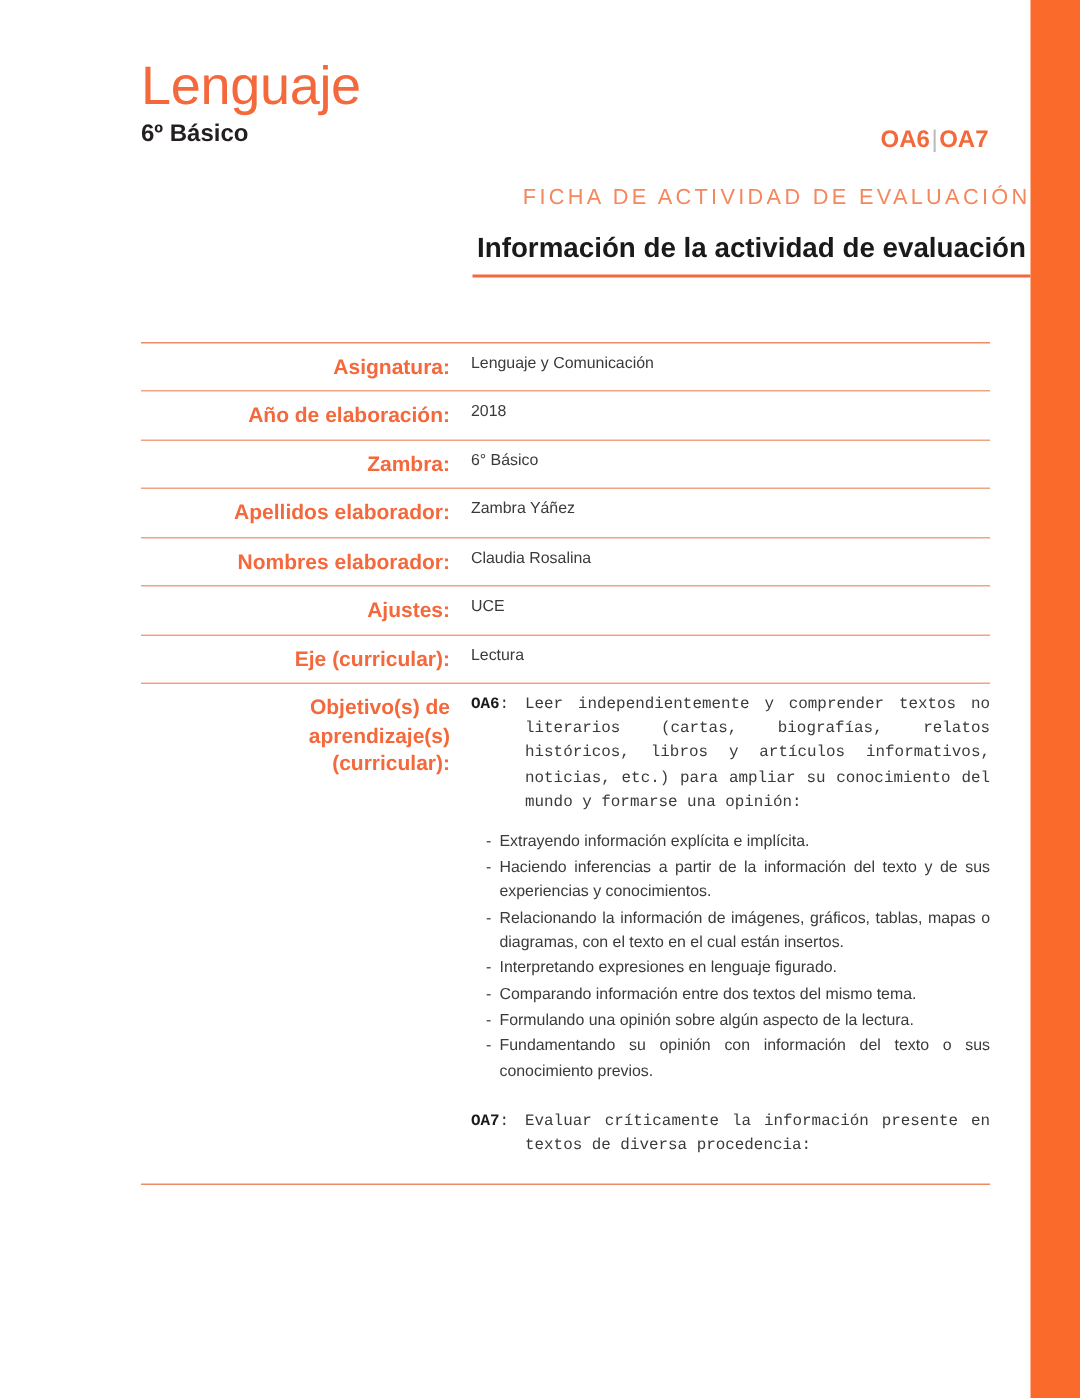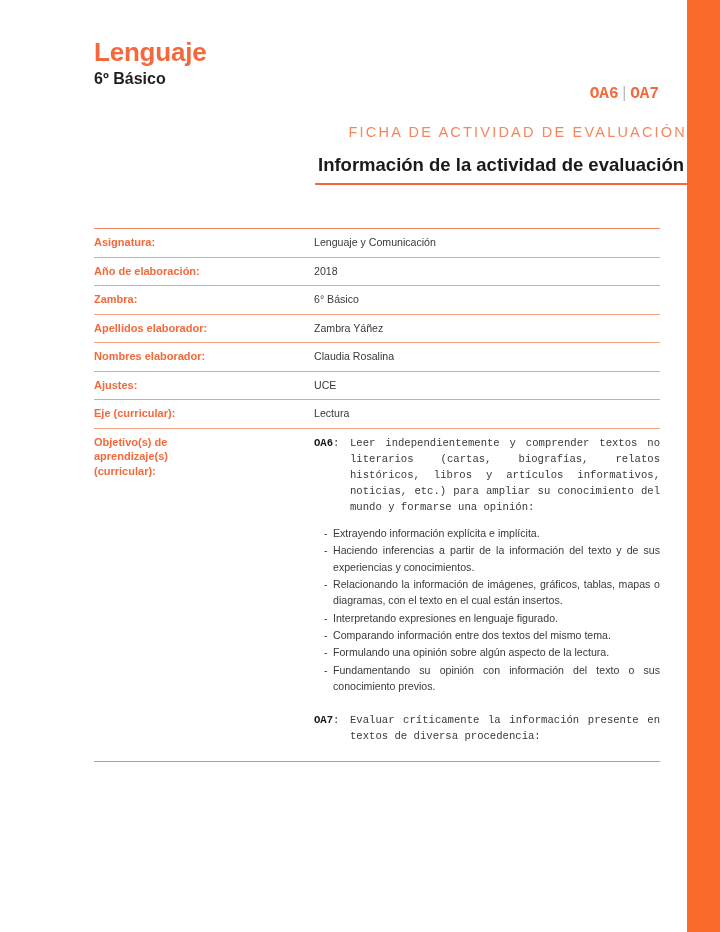--- a/index.html
+++ b/index.html
@@ -36,43 +36,42 @@
   }
 
   
   .header {
     position: absolute;
     left: 94px;
     top: 38px;
     width: 565px;
   }
   .subject-title {
-    font-size: 26px;
-    font-weight: bold;
+    font-size: 36px;
+    font-weight: normal;
     color: #f4693c;
     line-height: 1.08;
     letter-spacing: -0.2px;
     margin: 0;
   }
   .grade-title {
     font-size: 16px;
     font-weight: bold;
     color: #231f20;
     margin: 4px 0 0 0;
     line-height: 1.1;
   }
   .oa-codes {
     position: absolute;
     right: 0;
     top: 47px;
     font-size: 16px;
     font-weight: bold;
     color: #f4693c;
     white-space: nowrap;
-    font-family: Liberation Mono, monospace;
   }
   .oa-sep {
     color: #b9b9b9;
     font-weight: normal;
     padding: 0 1px;
   }
 
   
   .title-block {
     position: absolute;
@@ -117,23 +116,23 @@
   }
   .info-table tr:last-child {
     border-bottom: none;
   }
   .info-table td {
     vertical-align: top;
     padding: 0;
   }
   td.lbl {
     width: 206px;
-    text-align: left;
+    text-align: right;
     padding: 6px 14px 7px 0;
-    font-size: 11px;
+    font-size: 14px;
     font-weight: bold;
     color: #f4693c;
     line-height: 1.32;
     white-space: normal;
   }
   td.val {
     padding: 6px 0 7px 0;
     font-size: 10.6px;
     color: #3a3a3a;
     line-height: 1.34;

